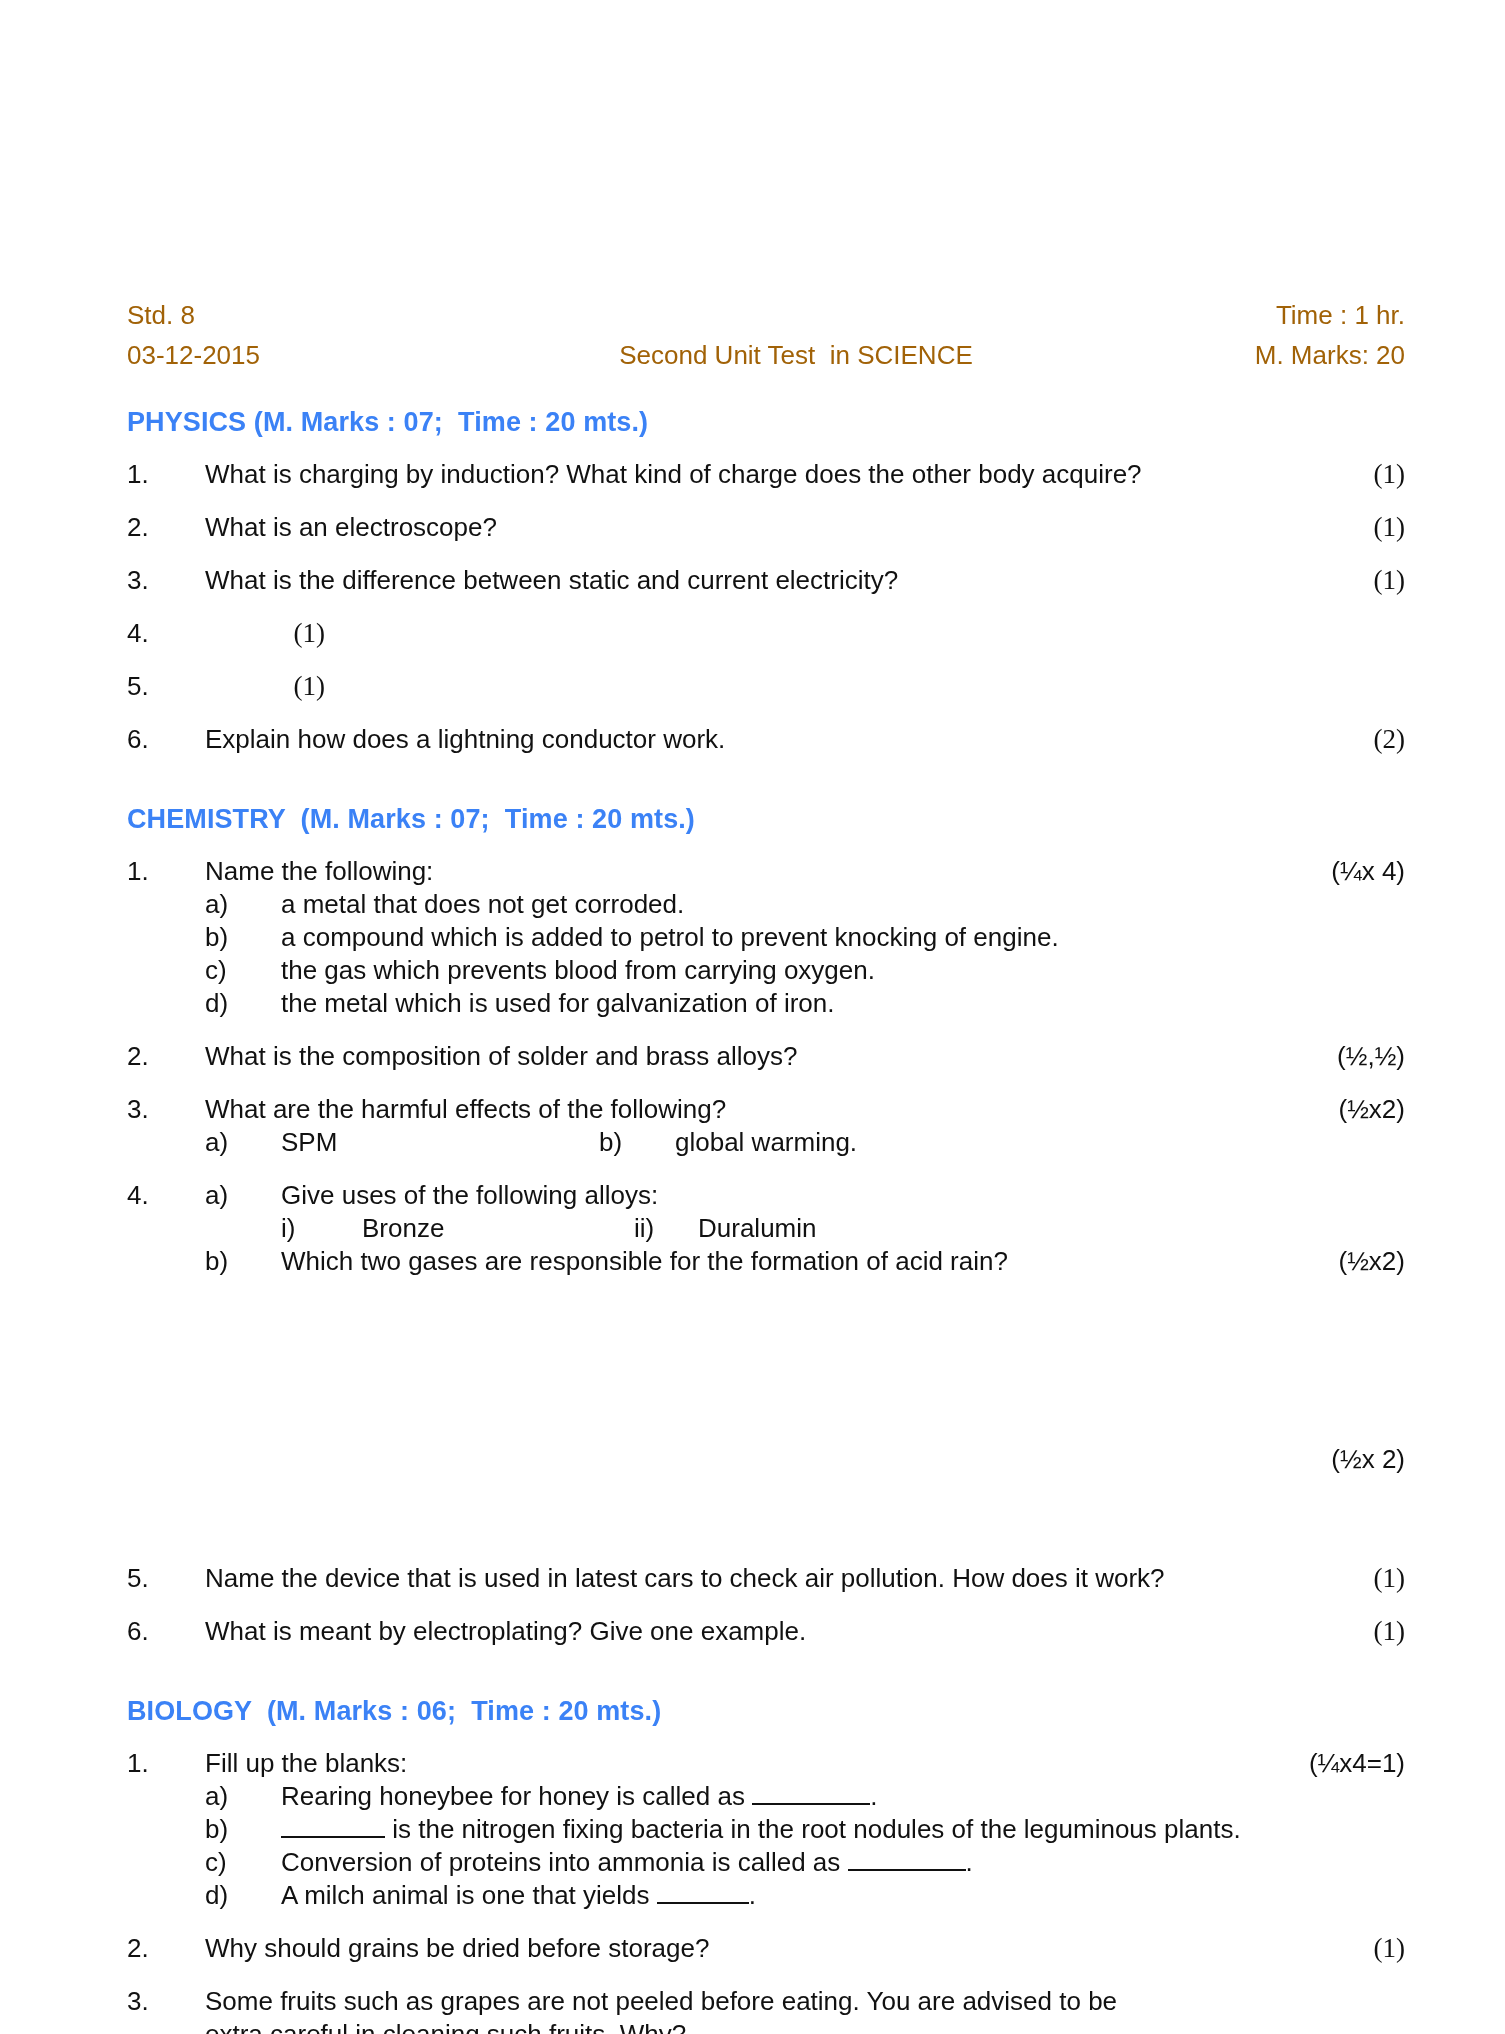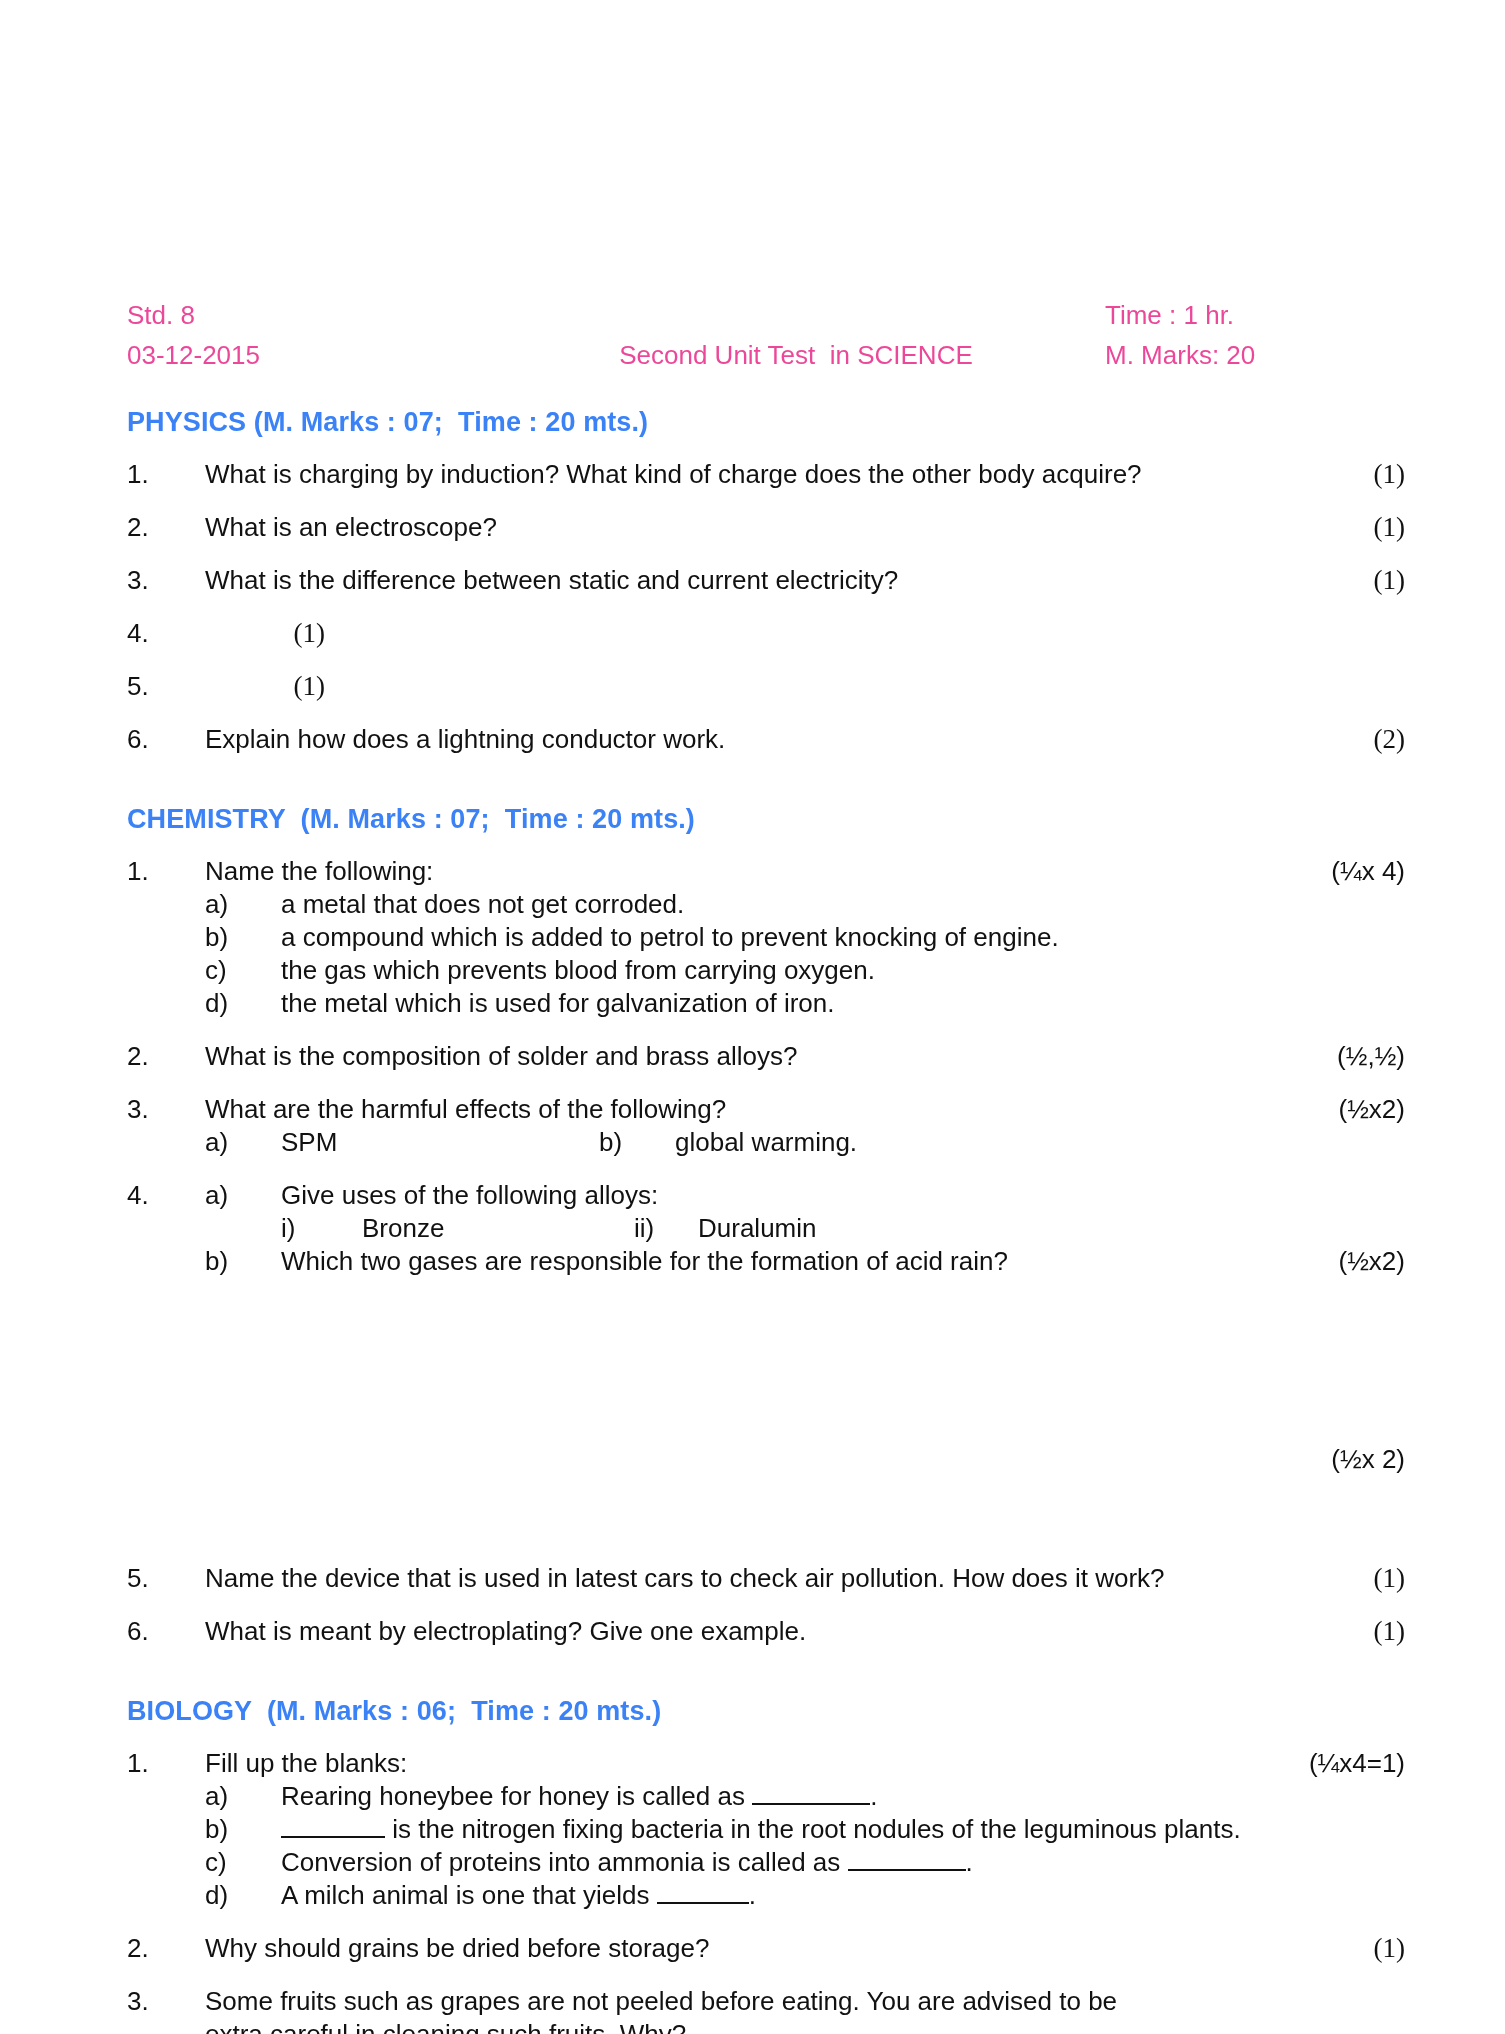--- a/index.html
+++ b/index.html
@@ -22,41 +22,42 @@
     background: #ffffff;
     box-sizing: border-box;
     padding: 295px 100px 0 127px;
   }
 
   
   .doc-header {
     width: 1278px;
     font-size: 26px;
     line-height: 40px;
-    color: #ec4899;
+    color: #a16207;
   }
   .hdr-row {
     display: flex;
     align-items: baseline;
     width: 100%;
   }
   .hdr-left {
     width: 360px;
     flex: 0 0 360px;
     text-align: left;
     white-space: pre;
   }
   .hdr-center {
     flex: 1 1 auto;
     text-align: center;
     white-space: pre;
   }
   .hdr-right {
     width: 300px;
     flex: 0 0 300px;
+    text-align: right;
     white-space: pre;
   }
 
   
   .section-heading {
     font-size: 27px;
     font-weight: bold;
     letter-spacing: 0.1px;
     color: #3b82f6;
     white-space: pre;

